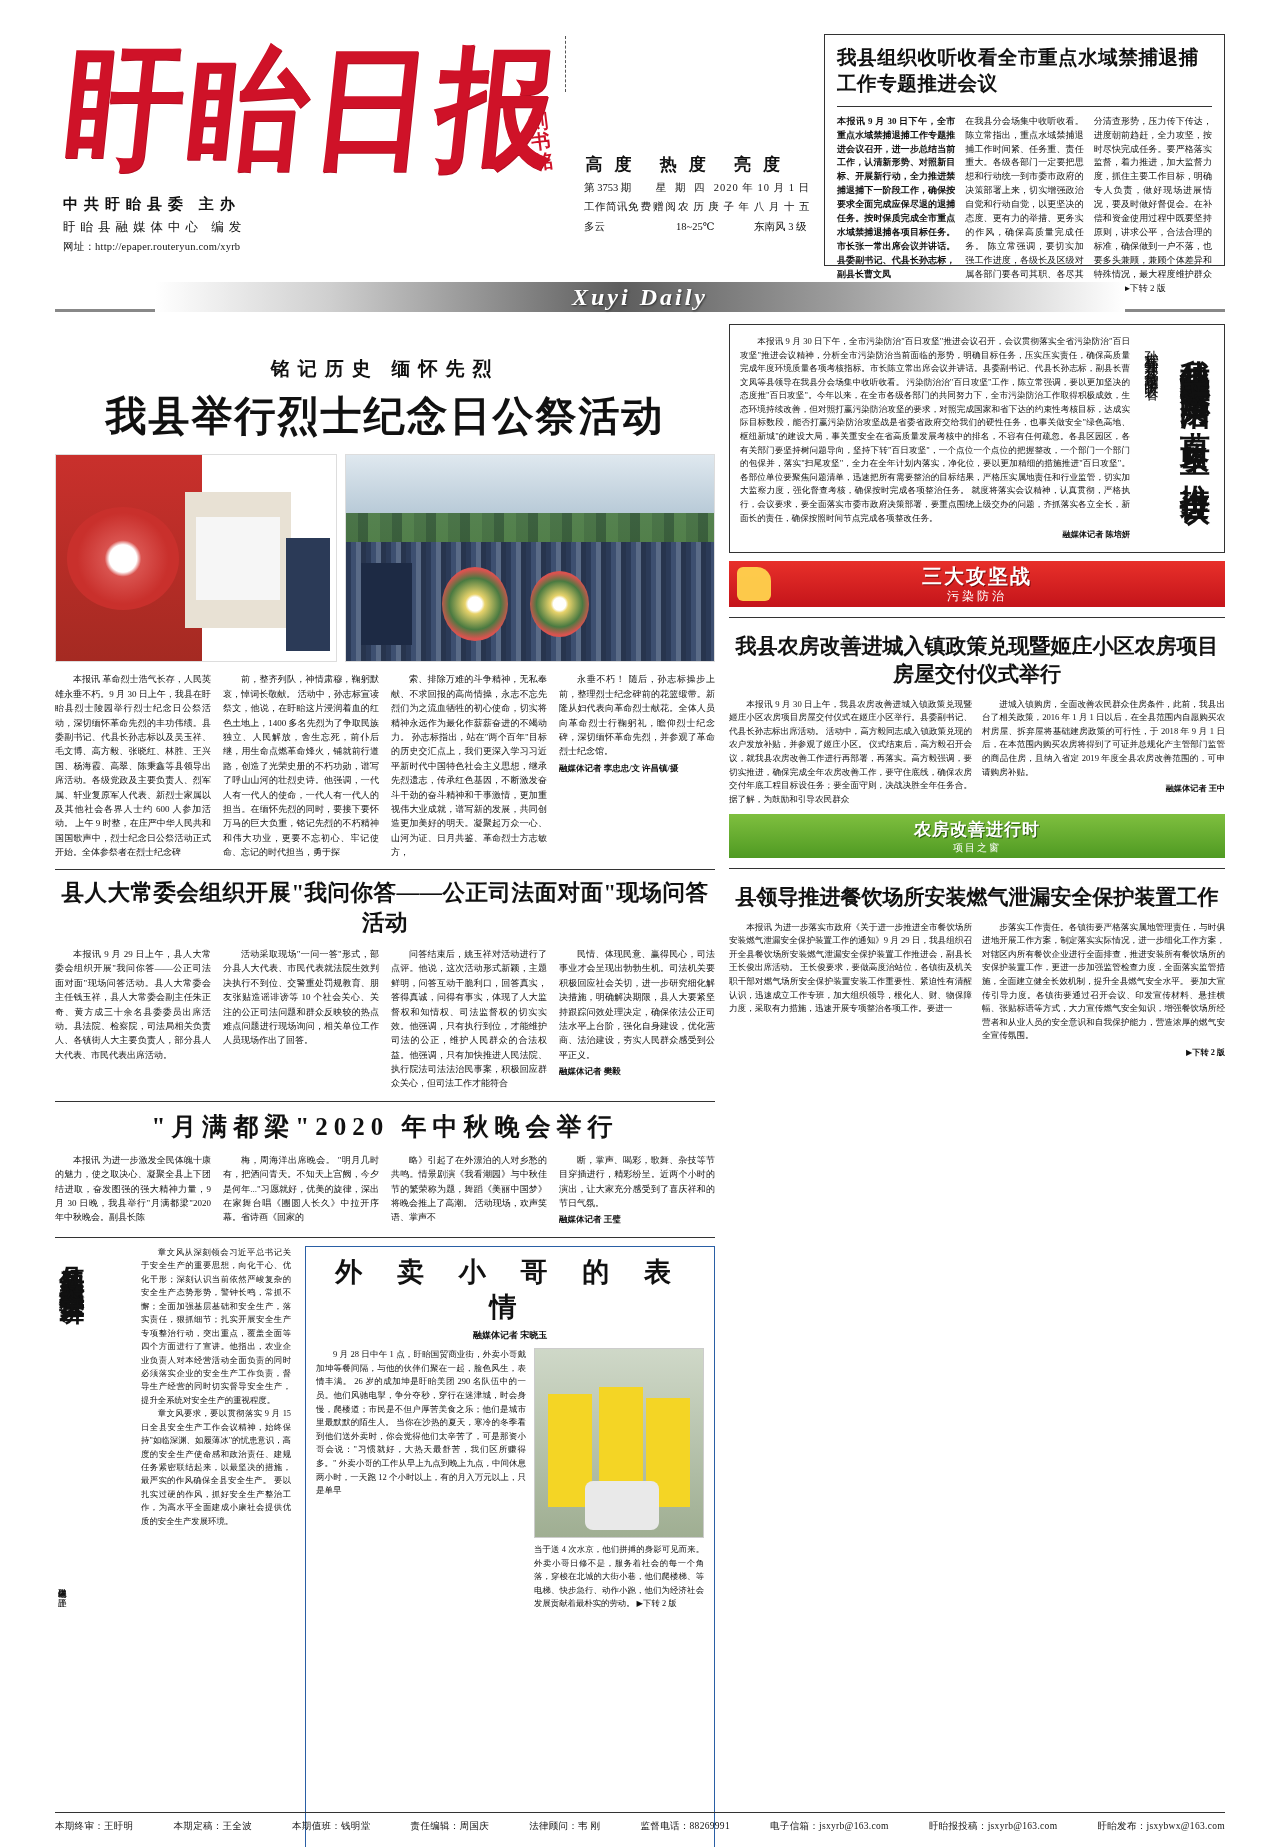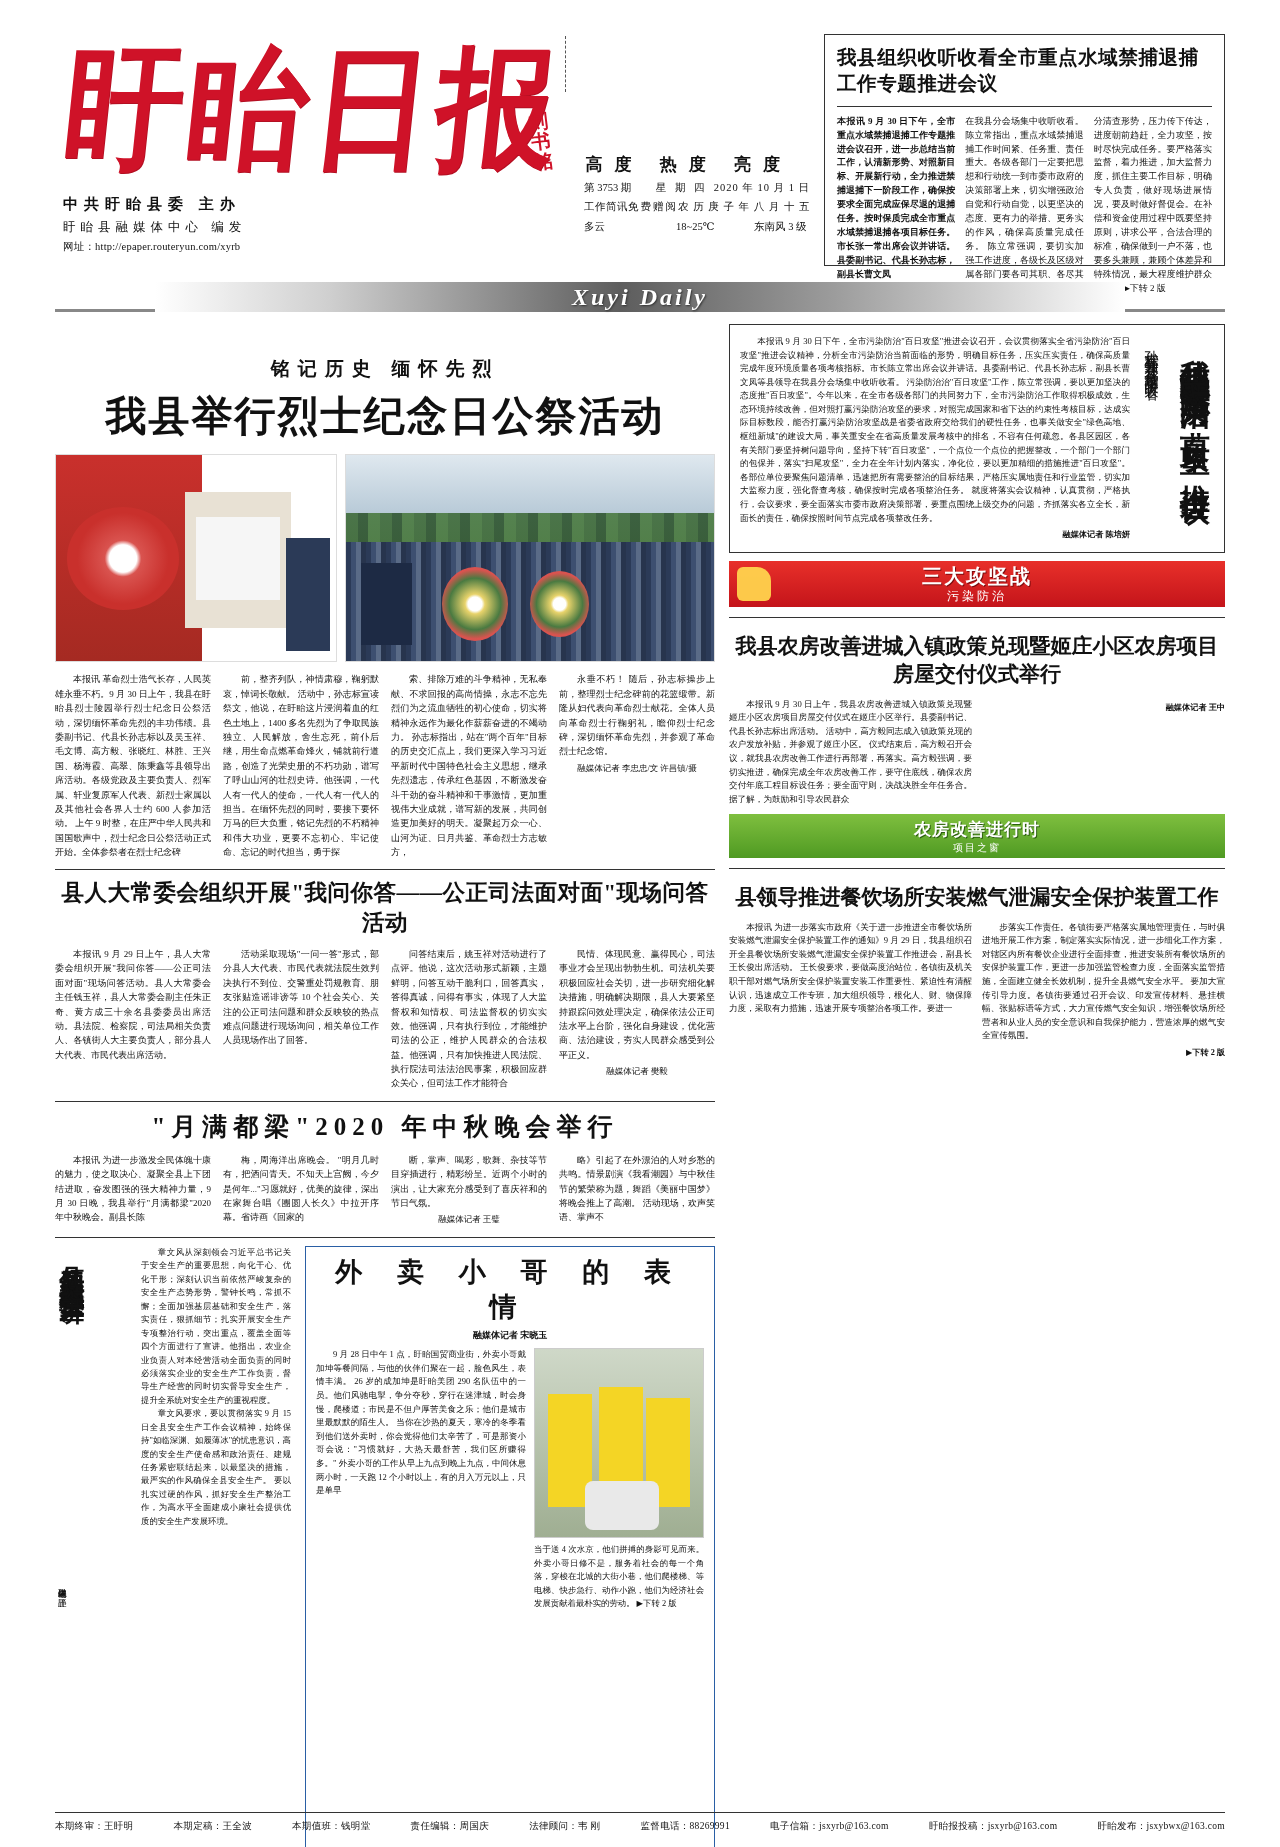--- a/index.html
+++ b/index.html
@@ -81,21 +81,21 @@
                margin: 10px 0 14px; line-height: 1.18; }
 
   .photos { display: flex; gap: 8px; }
   .photo { height: 208px; position: relative; overflow: hidden; border: 1px solid #ddd; }
   .p1 { width: 282px; }
   .p2 { flex: 1; }
 
   .cols3 { display: flex; gap: 12px; margin-top: 10px; font-size: 9px; line-height: 1.6; text-align: justify; }
   .cols3 .col { flex: 1; }
   .cols3 .col p { text-indent: 2em; }
-  .byline { text-align: center; font-weight: normal; font-size: 8.5px; margin-top: 3px; }
+  .byline { text-align: left; font-weight: bold; font-size: 8.5px; margin-top: 3px; }
 
   .hr-thin { border-top: 1px solid #333; margin: 10px 0 8px; }
   .sec-head { text-align: center; font-size: 22.5px; font-weight: bold; letter-spacing: 0.5px;
               line-height: 1.3; margin: 4px 0 10px; }
   .sec-head-sp { text-align: center; font-size: 25px; font-weight: bold; letter-spacing: 6px;
                  margin: 6px 0 10px; }
 
   
   .r-box { border: 1.5px solid #333; padding: 10px; display: flex; gap: 10px; }
   .r-title {
@@ -303,27 +303,27 @@
       <div class="sec-head-sp">"月满都梁"2020 年中秋晚会举行</div>
       <div class="cols3">
         <div class="col">
             <p>本报讯  为进一步激发全民体魄十康的魅力，使之取决心、凝聚全县上下团结进取，奋发图强的强大精神力量，9 月 30 日晚，我县举行"月满都梁"2020 年中秋晚会。副县长陈</p>
           </div>
         <div class="col">
             <p>梅，周海洋出席晚会。
 "明月几时有，把酒问青天。不知天上宫阙，今夕是何年..."习愿就好，优美的旋律，深出在家舞台唱《團圆人长久》中拉开序幕。省诗画《回家的</p>
           </div>
         <div class="col">
+            <p>略》引起了在外漂泊的人对乡愁的共鸣。情景剧演《我看潮园》与中秋佳节的繁荣称为题，舞蹈《美丽中国梦》将晚会推上了高潮。
+活动现场，欢声笑语、掌声不</p>
+          </div>
+        <div class="col">
           <p>断，掌声、喝彩，歌舞、杂技等节目穿插进行，精彩纷呈。近两个小时的演出，让大家充分感受到了喜庆祥和的节日气氛。</p>
           <div class="byline">融媒体记者  王璧</div>
         </div>
-        <div class="col">
-            <p>略》引起了在外漂泊的人对乡愁的共鸣。情景剧演《我看潮园》与中秋佳节的繁荣称为题，舞蹈《美丽中国梦》将晚会推上了高潮。
-活动现场，欢声笑语、掌声不</p>
-          </div>
       </div>
 
       <div class="hr-thin"></div>
 
       <div class="bottom">
         <div class="bz-left">
           <div class="vtitle">县领导开展农业农村领域安全生产宣讲</div>
           <div class="vtext">融媒体记者  王静</div>
         </div>
 
@@ -387,20 +387,21 @@
 
       <div class="r-head2">我县农房改善进城入镇政策兑现暨姬庄小区农房项目房屋交付仪式举行</div>
       <div class="r-cols2">
         <div class="col">
             <p>本报讯  9 月 30 日上午，我县农房改善进城入镇政策兑现暨姬庄小区农房项目房屋交付仪式在姬庄小区举行。县委副书记、代县长孙志标出席活动。
 活动中，高方毅同志成入镇政策兑现的农户发放补贴，并参观了姬庄小区。
 仪式结束后，高方毅召开会议，就我县农房改善工作进行再部署，再落实。高方毅强调，要切实推进，确保完成全年农房改善工作，要守住底线，确保农房交付年底工程目标设任务；要全面守则，决战决胜全年任务合。
 据了解，为鼓励和引导农民群众</p>
           </div>
         <div class="col">
+          <p>进城入镇购房，全面改善农民群众住房条件，此前，我县出台了相关政策，2016 年 1 月 1 日以后，在全县范围内自愿购买农村房屋、拆弃屋将基础建房政策的可行性，于 2018 年 9 月 1 日后，在本范围内购买农房将得到了可证并总规化产主管部门监管的商品住房，且纳入省定 2019 年度全县农房改善范围的，可申请购房补贴。</p>
           <div class="r-byline">融媒体记者  王中</div>
         </div>
       </div>
 
       <div class="ad-green">
         <div style="text-align:center;line-height:1.3;">
           <div class="g1">农房改善进行时</div>
           <div class="g2">项目之窗</div>
         </div>
       </div>

